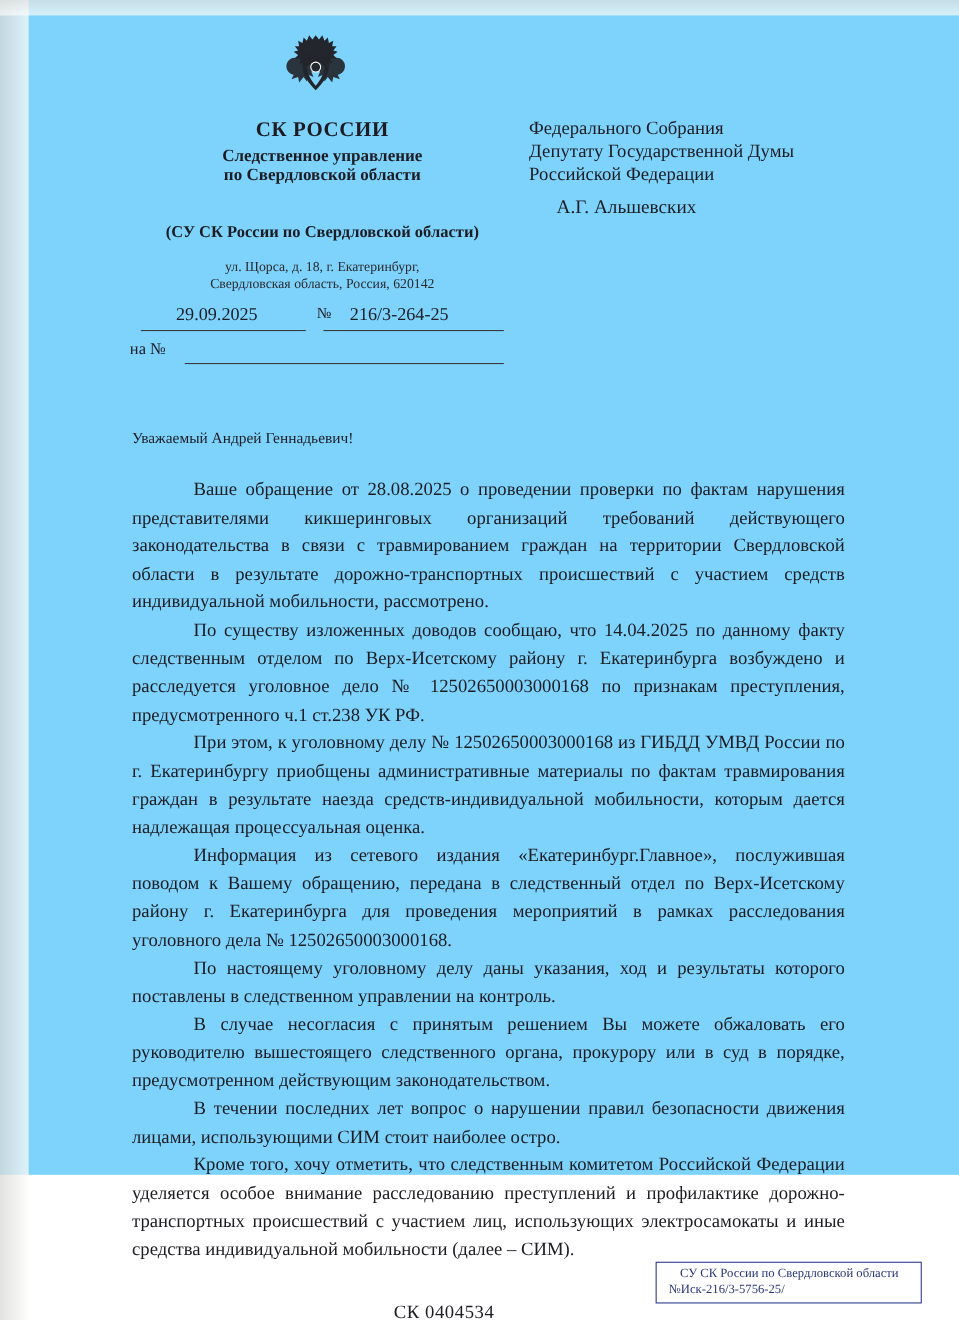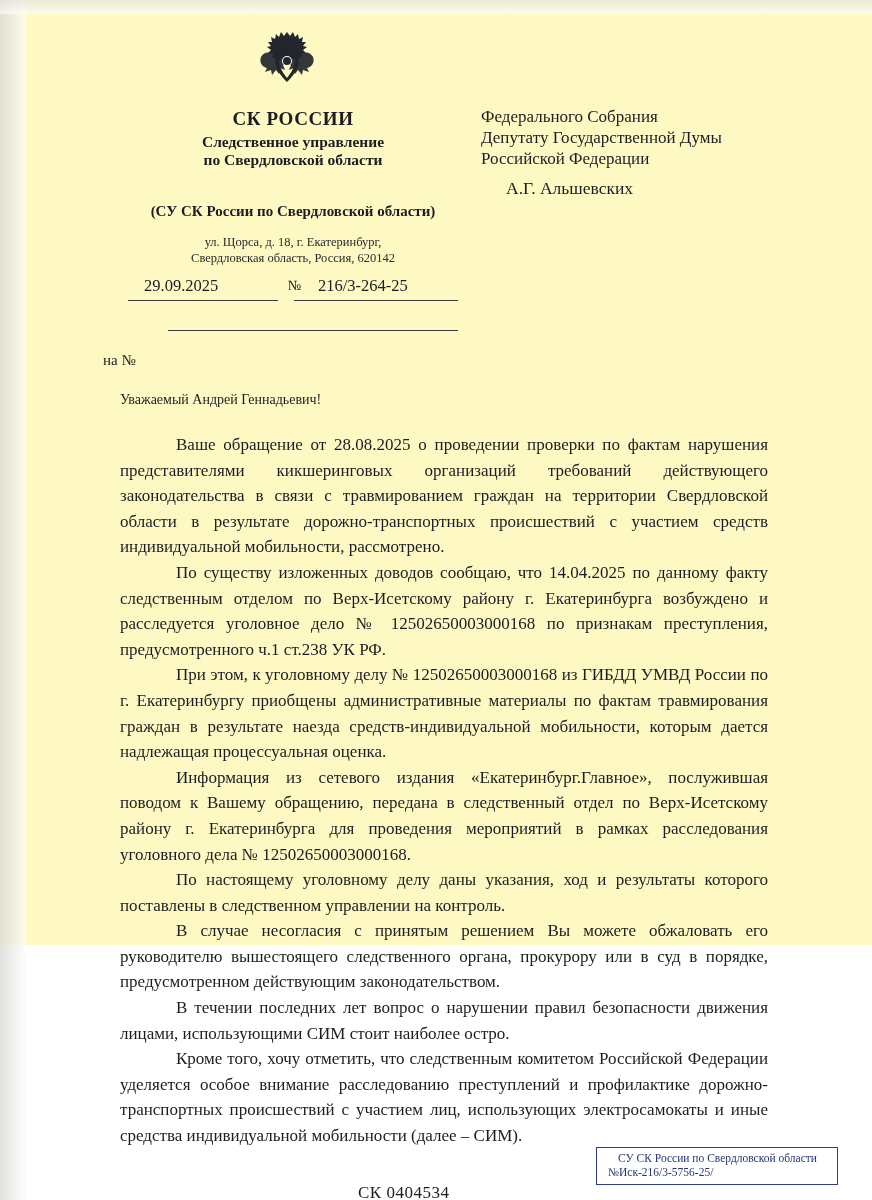--- a/index.html
+++ b/index.html
@@ -12,22 +12,22 @@
     height: 1200px;
     font-family: "Liberation Serif", serif;
     color: #1c1c22;
     position: relative;
     overflow: hidden;
   }
   .page {
     position: absolute;
     left: 0; top: 0;
     width: 872px;
-    height: 945px;
-    background: #fef9c3;
+    height: 1068px;
+    background: #7dd3fc;
   }
   
   .scan-edge-left {
     position: absolute;
     left: 0; top: 0;
     width: 26px; height: 1200px;
     background: linear-gradient(to right, #d8d8d4, #fdfdfb);
     opacity: .75;
   }
   .scan-edge-top {
@@ -79,21 +79,21 @@
   }
   .date-row {
     position: absolute;
     left: 128px; top: 276px;
     width: 330px;
     height: 22px;
     font-size: 16px;
   }
   .date-val {
     position: absolute;
-    left: 16px; top: 0;
+    left: 32px; top: 0;
     font-size: 16.5px;
   }
   .num-label {
     position: absolute;
     left: 160px; top: 2px;
     font-size: 14px;
   }
   .num-val {
     position: absolute;
     left: 190px; top: 0;
@@ -101,23 +101,22 @@
   }
   .rule {
     position: absolute;
     border-bottom: 1px solid #3a3a40;
   }
   .r1 { left: 128px; top: 300px; width: 150px; }
   .r2 { left: 294px; top: 300px; width: 164px; }
   .r3 { left: 168px; top: 330px; width: 290px; }
   .na-nomer {
     position: absolute;
-    left: 103px; top: 310px;
+    left: 118px; top: 310px;
     font-size: 15px;
-    margin-top: 42px;
   }
   .addressee {
     position: absolute;
     left: 481px; top: 106px;
     width: 370px;
     font-size: 17px;
     line-height: 21px;
   }
   .addressee-name {
     position: absolute;

